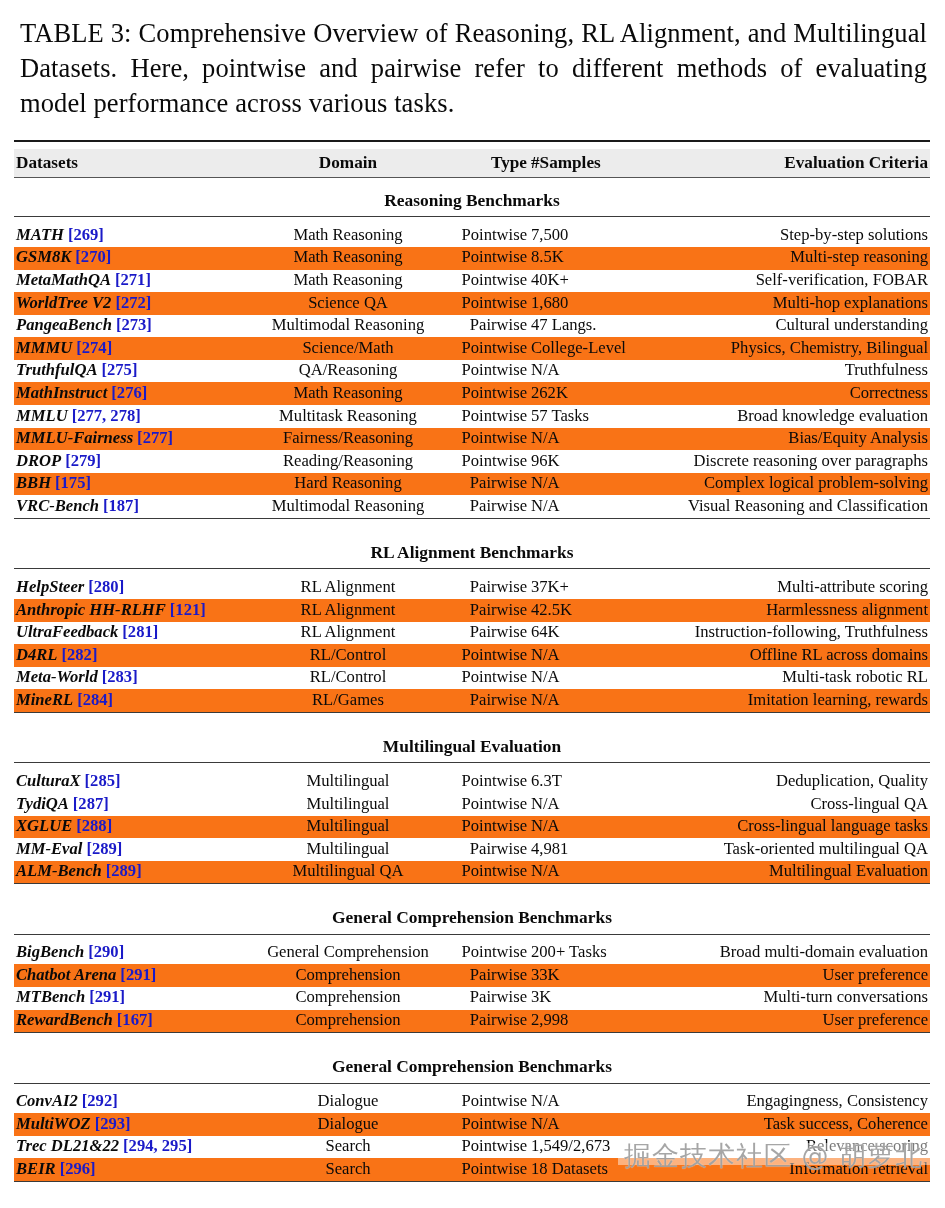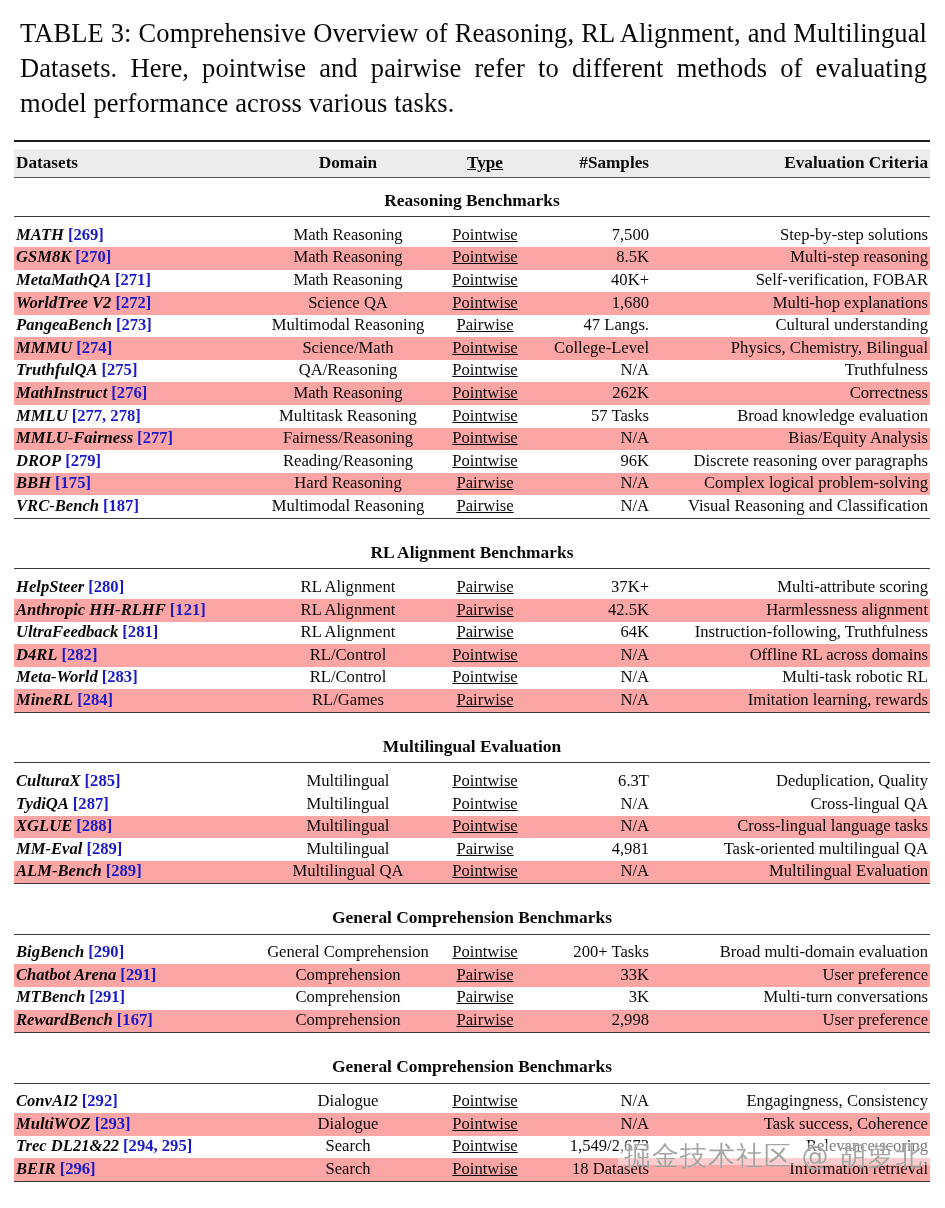--- a/index.html
+++ b/index.html
@@ -35,22 +35,22 @@
   }
   table.main td, table.main th {
     padding: 3px 2px 4px 2px;
     vertical-align: baseline;
     white-space: nowrap;
   }
 
   
   .c-ds  { width: 241px; text-align: left;   padding-left: 6px; }
   .c-dom { width: 186px; text-align: center; }
-  .c-typ { width: 88px;  text-align: center; text-decoration: underline; }
-  .c-smp { width: 122px; text-align: right; }
+  .c-typ { width: 88px;  text-align: right; }
+  .c-smp { width: 122px; text-align: left; }
   .c-crit{ width: 279px; text-align: right; }
 
   
   .rule-top td   { border-top: 2.2px solid #1a1a1a; padding: 0; height: 0; font-size:0; line-height:0; }
   .rule-mid td   { border-top: 1.5px solid #555; padding: 0; height: 0; font-size:0; line-height:0; }
   .rule-thin td  { border-top: 1.1px solid #3a3a3a; padding: 0; height: 0; font-size:0; line-height:0; }
   .spacer td     { height: 11px; padding: 0; font-size: 0; line-height: 0; }
 
   tr.hdr { background: #ececec; }
   tr.hdr td {
@@ -60,21 +60,21 @@
   }
 
   tr.section td {
     text-align: center;
     font-weight: bold;
     font-size: 17.4px;
     padding-top: 7px; padding-bottom: 7px;
   }
 
   tr.datarow td { padding-top: 2.5px; padding-bottom: 3.5px; }
-  tr.datarow.alt { background: #fca5a5; }
+  tr.datarow.alt { background: #f97316; }
 
   .ds-name { font-weight: bold; font-style: italic; }
   .cite { color: #1a1aC8; font-weight: bold; margin-left: 4px; }
 
   
   .watermark {
     position: absolute;
     left: 624px; top: 1138px;
     width: 310px; height: 42px;
     font-family: "DejaVu Sans", sans-serif;

